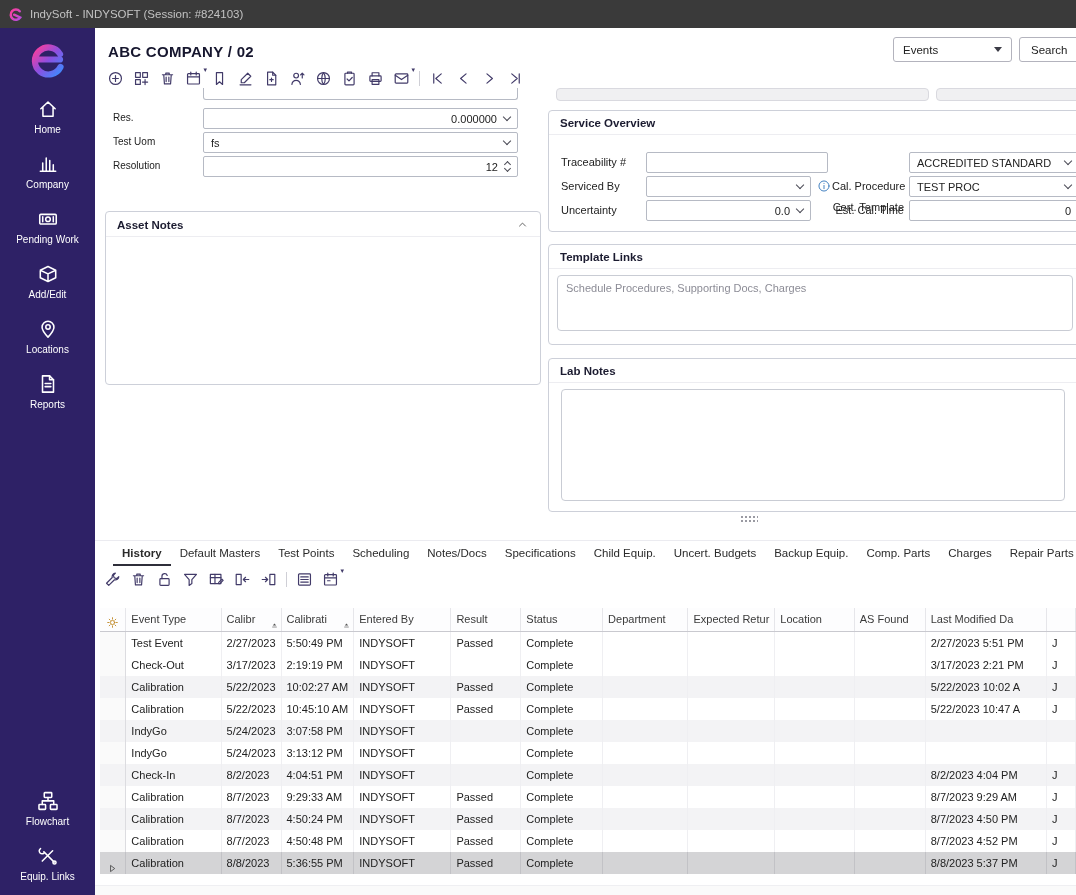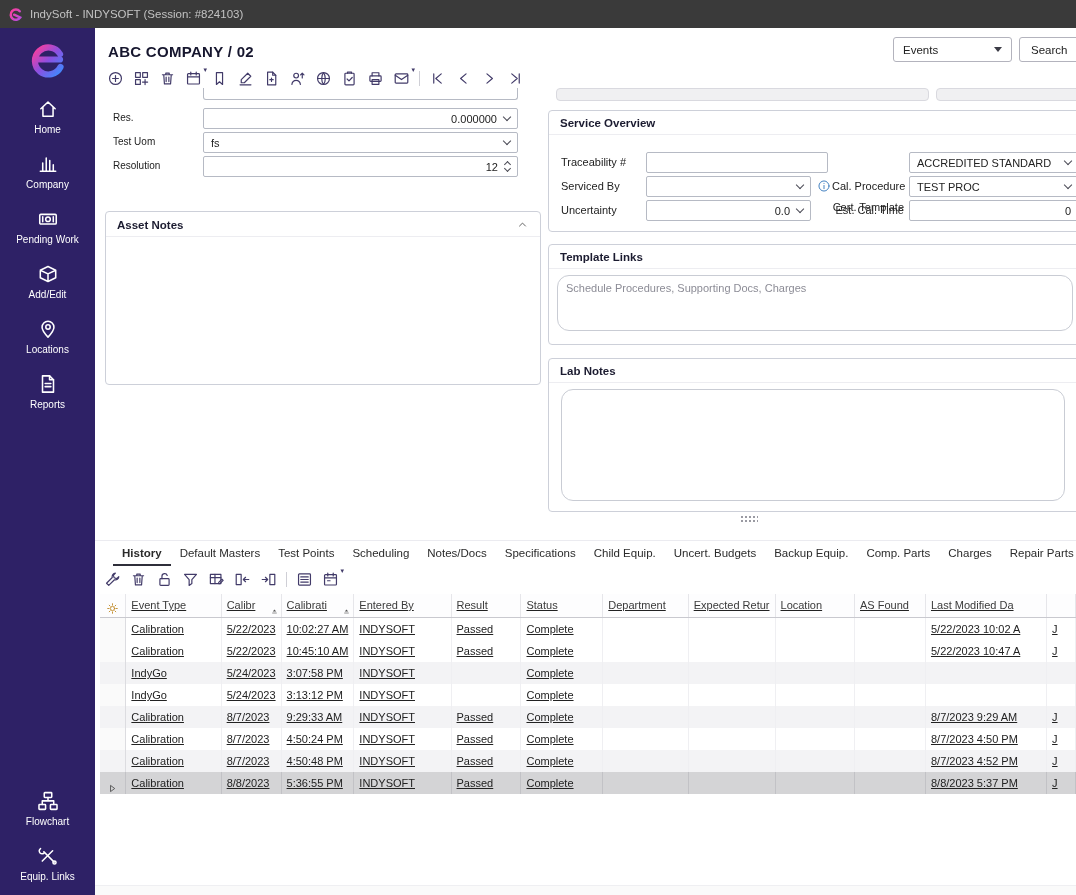--- a/index.html
+++ b/index.html
@@ -56,35 +56,35 @@
   .panel-title{font-weight:bold;font-size:11.5px;color:#1b1b30;padding:6px 11px 5px;border-bottom:1px solid #ededf1;display:flex;align-items:center;justify-content:space-between;}
   .collapse-btn{width:13px;height:13px;color:#555;}
   .asset-panel{left:10px;top:183px;width:436px;height:174px;}
   .asset-text{position:absolute;left:5px;top:31px;width:424px;height:134px;border:3px solid #3fc6f7;border-radius:3px;background:#fff;font-size:11px;color:#222;padding:3px 6px;}
   .p-partial{position:absolute;height:13px;background:#f0f0f2;border:1px solid #d9d9df;border-radius:4px;}
   .svc-panel{left:453px;top:82px;width:532px;height:122px;}
   .svc-label{position:absolute;font-size:11px;color:#222;white-space:nowrap;}
   .svc-label.rgt{text-align:right;}
   .info-ico{position:absolute;width:14px;height:14px;color:#3f7fbf;}
   .tl-panel{left:453px;top:216px;width:532px;height:101px;}
-  .notes-box{position:absolute;border:1px solid #c9ccd4;border-radius:12px;background:#fff;font-size:11px;}
+  .notes-box{position:absolute;border:1px solid #c9ccd4;border-radius:4px;background:#fff;font-size:11px;}
   .tl-box{left:8px;top:30px;width:516px;height:56px;color:#8c8c96;padding:6px 8px;}
   .lab-panel{left:453px;top:330px;width:532px;height:154px;}
   .lab-box{left:12px;top:30px;width:504px;height:112px;}
   .grip{position:absolute;left:645px;top:487px;width:18px;height:7px;background-image:radial-gradient(#9a9aa2 1px,transparent 1.1px);background-size:4px 4px;}
 
   
   .tabs-row{position:absolute;left:0;top:512px;width:981px;height:26px;display:flex;align-items:flex-end;padding-left:18px;border-top:1px solid #ebebf0;background:#fff;}
   .tab{font-size:11.5px;color:#2b2b2b;padding:5px 9px 7px;white-space:nowrap;}
   .tab.active{font-weight:bold;border-bottom:2px solid #2f2f3a;padding-bottom:5px;}
 
   .grid-toolbar{position:absolute;left:9px;top:541px;height:20px;display:flex;align-items:center;gap:9px;color:#423b69;}
 
   
-  .grid-wrap{position:absolute;left:5px;top:566px;text-decoration:underline;}
+  .grid-wrap{position:absolute;left:5px;top:580px;}
   table{border-collapse:collapse;table-layout:fixed;font-size:11px;}
   th{height:23px;line-height:23px;font-weight:normal;text-align:left;color:#3a3a3a;padding:0 5px;border-bottom:1px solid #c9c9cf;border-right:1px solid #e6e6ea;background:#fdfdfe;white-space:nowrap;overflow:hidden;position:relative;}
   th.c-ico{text-align:center;padding:0;}
   .sun-ico{width:13px;height:13px;color:#c08a28;display:inline-block;vertical-align:middle;}
   .sort-ico{position:absolute;right:2px;top:7px;width:9px;height:9px;color:#555;}
   th.sorted{padding-right:13px;}
   td{height:22px;line-height:22px;padding:0 5px;border-right:1px solid #efeff2;white-space:nowrap;overflow:hidden;color:#222;}
   td.g{background:#fafafa;border-right:1px solid #dcdce0;text-align:center;padding:0;}
   tbody tr:nth-child(2n+3) td{background:#f3f3f5;}
   tr.selected td{background:#d4d4d6 !important;border-right-color:#c2c2c6;}
@@ -471,20 +471,50 @@
               <th data-interactable="true"><span class="th-label" data-interactable="false">Expected Retur</span></th>
               <th data-interactable="true"><span class="th-label" data-interactable="false">Location</span></th>
               <th data-interactable="true"><span class="th-label" data-interactable="false">AS Found</span></th>
               <th data-interactable="true"><span class="th-label" data-interactable="false">Last Modified Da</span></th>
               <th data-interactable="true"><span class="th-label" data-interactable="false"></span></th>
             </tr>
           </thead>
           <tbody>
             <tr data-interactable="true">
               <td class="g" data-interactable="true"></td>
+              <td data-interactable="false">Test Event</td>
+              <td data-interactable="false">2/27/2023</td>
+              <td data-interactable="false">5:50:49 PM</td>
+              <td data-interactable="false">INDYSOFT</td>
+              <td data-interactable="false">Passed</td>
+              <td data-interactable="false">Complete</td>
+              <td data-interactable="false"></td>
+              <td data-interactable="false"></td>
+              <td data-interactable="false"></td>
+              <td data-interactable="false"></td>
+              <td data-interactable="false">2/27/2023 5:51 PM</td>
+              <td data-interactable="false">J</td>
+            </tr>
+            <tr data-interactable="true">
+              <td class="g" data-interactable="true"></td>
+              <td data-interactable="false">Check-Out</td>
+              <td data-interactable="false">3/17/2023</td>
+              <td data-interactable="false">2:19:19 PM</td>
+              <td data-interactable="false">INDYSOFT</td>
+              <td data-interactable="false"></td>
+              <td data-interactable="false">Complete</td>
+              <td data-interactable="false"></td>
+              <td data-interactable="false"></td>
+              <td data-interactable="false"></td>
+              <td data-interactable="false"></td>
+              <td data-interactable="false">3/17/2023 2:21 PM</td>
+              <td data-interactable="false">J</td>
+            </tr>
+            <tr data-interactable="true">
+              <td class="g" data-interactable="true"></td>
               <td data-interactable="false">Calibration</td>
               <td data-interactable="false">5/22/2023</td>
               <td data-interactable="false">10:02:27 AM</td>
               <td data-interactable="false">INDYSOFT</td>
               <td data-interactable="false">Passed</td>
               <td data-interactable="false">Complete</td>
               <td data-interactable="false"></td>
               <td data-interactable="false"></td>
               <td data-interactable="false"></td>
               <td data-interactable="false"></td>
@@ -528,20 +558,35 @@
               <td data-interactable="false">3:13:12 PM</td>
               <td data-interactable="false">INDYSOFT</td>
               <td data-interactable="false"></td>
               <td data-interactable="false">Complete</td>
               <td data-interactable="false"></td>
               <td data-interactable="false"></td>
               <td data-interactable="false"></td>
               <td data-interactable="false"></td>
               <td data-interactable="false"></td>
               <td data-interactable="false"></td>
+            </tr>
+            <tr data-interactable="true">
+              <td class="g" data-interactable="true"></td>
+              <td data-interactable="false">Check-In</td>
+              <td data-interactable="false">8/2/2023</td>
+              <td data-interactable="false">4:04:51 PM</td>
+              <td data-interactable="false">INDYSOFT</td>
+              <td data-interactable="false"></td>
+              <td data-interactable="false">Complete</td>
+              <td data-interactable="false"></td>
+              <td data-interactable="false"></td>
+              <td data-interactable="false"></td>
+              <td data-interactable="false"></td>
+              <td data-interactable="false">8/2/2023 4:04 PM</td>
+              <td data-interactable="false">J</td>
             </tr>
             <tr data-interactable="true">
               <td class="g" data-interactable="true"></td>
               <td data-interactable="false">Calibration</td>
               <td data-interactable="false">8/7/2023</td>
               <td data-interactable="false">9:29:33 AM</td>
               <td data-interactable="false">INDYSOFT</td>
               <td data-interactable="false">Passed</td>
               <td data-interactable="false">Complete</td>
               <td data-interactable="false"></td>

